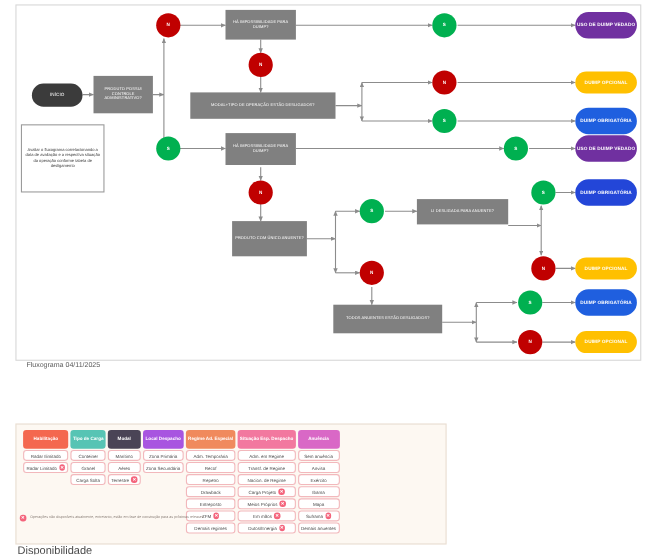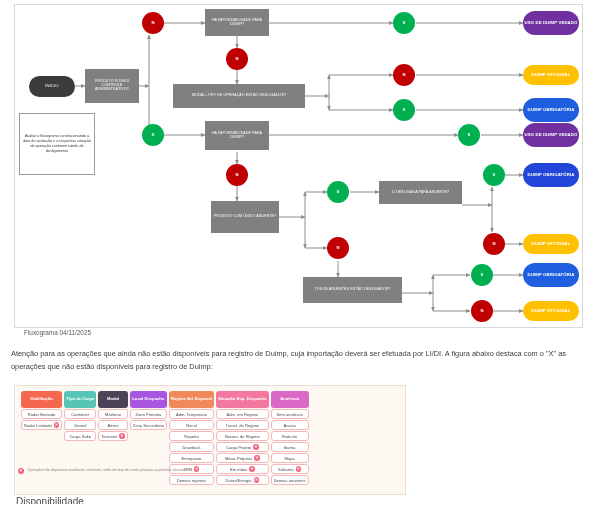--- a/index.html
+++ b/index.html
@@ -311,21 +311,20 @@
     <div class="node dec dec-s" style="left:456px; top:259px; width:22px; height:22px;">S</div>
     <div class="node dec dec-n" style="left:456px; top:295px; width:22px; height:22px;">N</div>
 
     <div class="node term t-obrig" style="left:508px; top:258px; width:56px; height:24px;">DUIMP OBRIGATÓRIA</div>
     <div class="node term t-opcional" style="left:508px; top:296px; width:56px; height:20px;">DUIMP OPCIONAL</div>
 
   </div>
 
   <div class="caption">Fluxograma 04/11/2025</div>
 
-  <div id="body-text">Atenção para as operações que ainda não estão disponíveis para registro de Duimp, cuja importação deverá ser efetuada por LI/DI. A figura abaixo destaca com o "X" as operações que não estão disponíveis para registro de Duimp:</div>
 
   <div id="table-card">
     <div id="matrix">
         <div class="col">
           <div class="col-head" style="background: rgb(244, 104, 79);">Habilitação</div>
           <div class="cell">
             <span>Radar Ilimitado</span>
           </div>
           <div class="cell">
             <span>Radar Limitado</span>

